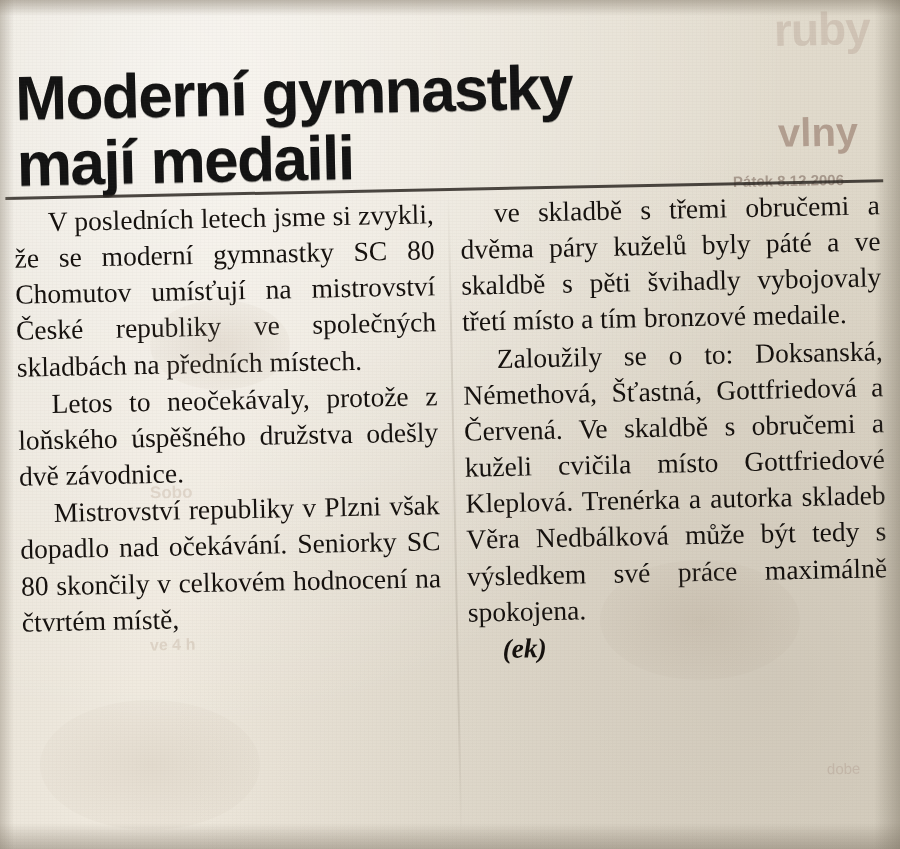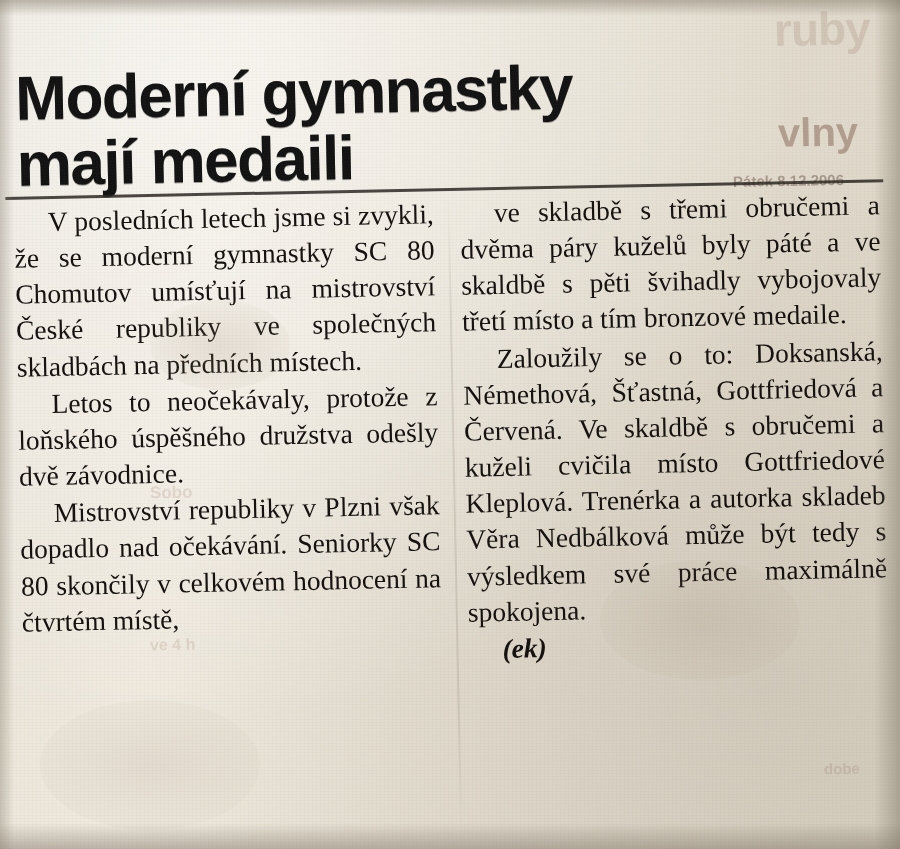--- a/index.html
+++ b/index.html
@@ -62,21 +62,21 @@
     font-family: "Liberation Sans", sans-serif;
     font-weight: 700;
     pointer-events: none;
     user-select: none;
   }
   .ghost-1 { right: 30px; top: 2px;  font-size: 46px; letter-spacing: -1px; transform: rotate(-1.2deg); opacity:.55;}
   .ghost-2 { right: 42px; top: 110px; font-size: 40px; letter-spacing: 0px; transform: rotate(-1.2deg); color: rgba(140,110,95,0.55);}
   .ghost-3 { right: 56px; top: 172px; font-size: 15px; font-weight:700; color: rgba(120,100,90,0.55); transform: rotate(-1deg);}
   .ghost-5 { left: 150px; top: 455px; font-size: 17px; font-weight:700; color: rgba(160,130,110,0.22); transform: rotate(-1deg); margin-top: 28px;}
   .ghost-6 { left: 150px; top: 636px; font-size: 16px; font-weight:700; color: rgba(160,130,110,0.22); transform: rotate(-1deg);}
-  .ghost-7 { right: 40px; top: 760px; font-size: 15px; font-weight:700; color: rgba(150,125,110,0.25); transform: rotate(-1deg);}
+  .ghost-7 { right: 40px; top: 760px; font-size: 15px; font-weight:400; color: rgba(150,125,110,0.25); transform: rotate(-1deg);}
 
   
   .content {
     position: absolute;
     left: 0; top: 0;
     width: 900px; height: 849px;
     transform: rotate(-1.15deg);
     transform-origin: 450px 424px;
   }
 

